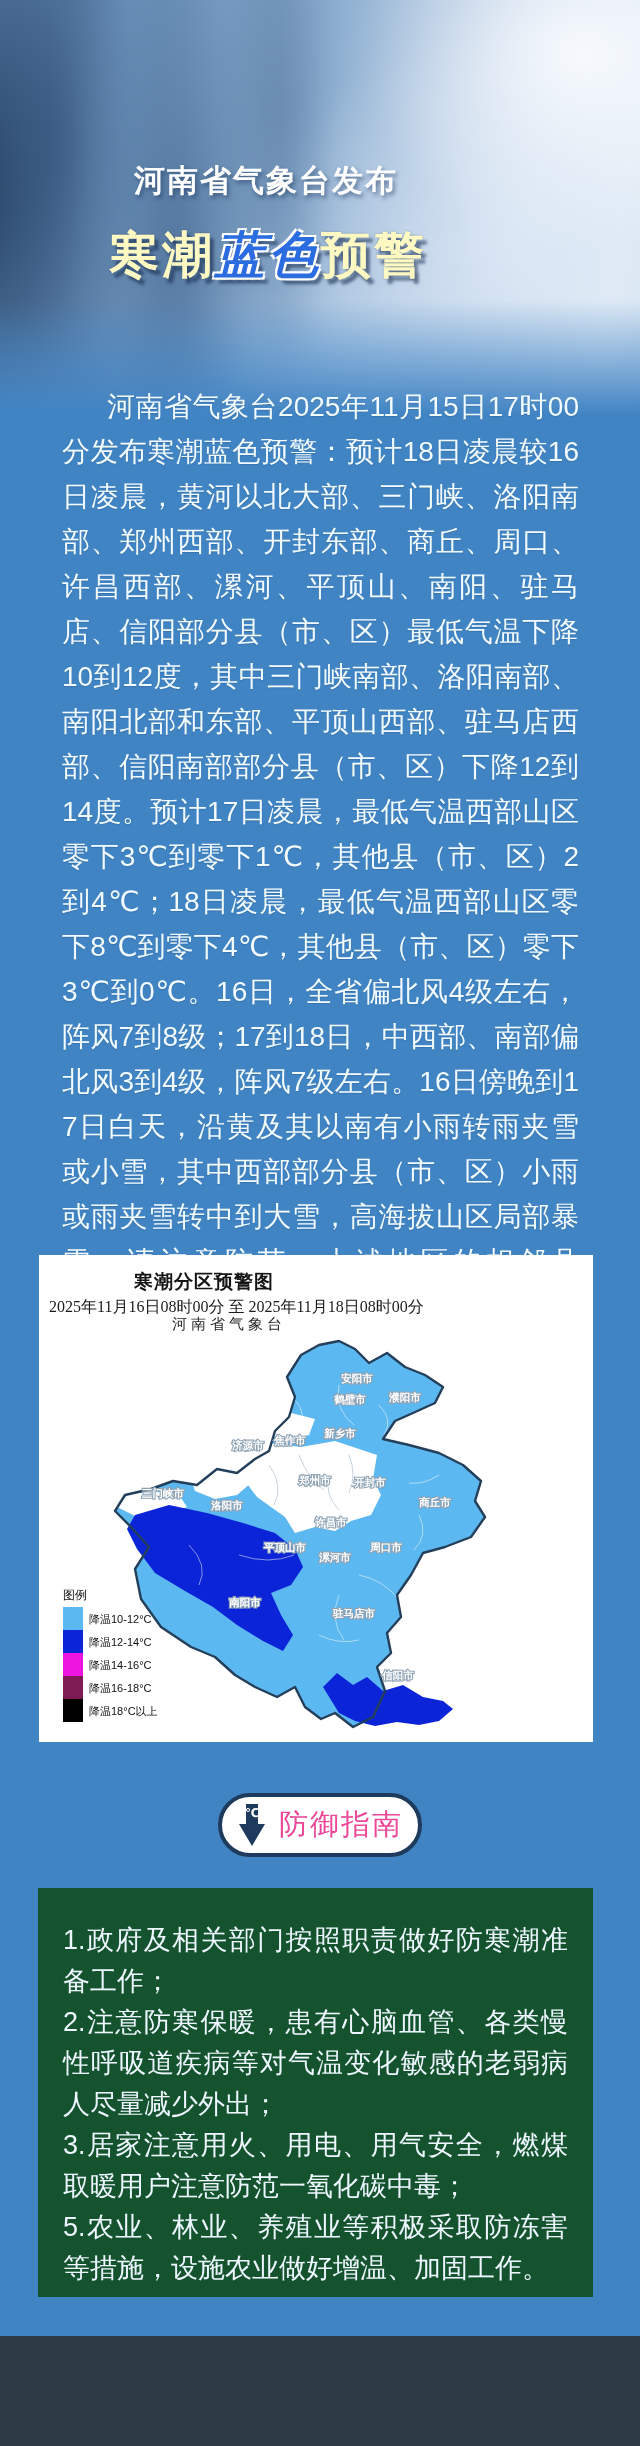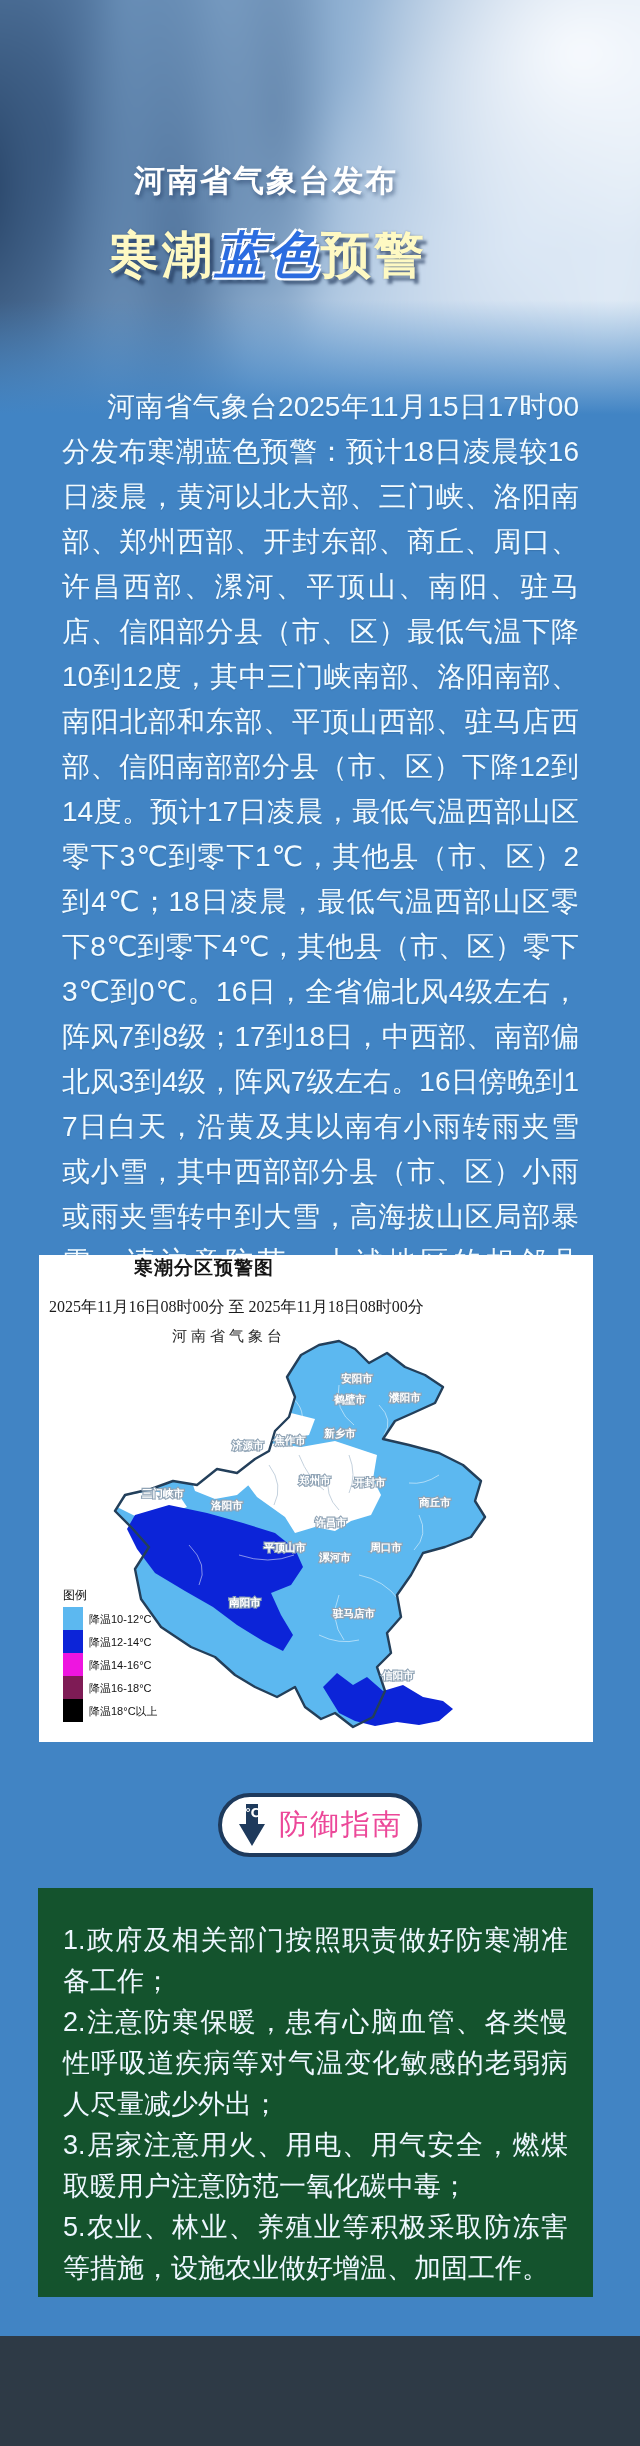--- a/index.html
+++ b/index.html
@@ -40,25 +40,25 @@
   .t-blue{text-shadow:-2px -2px 0 #fff,2px -2px 0 #fff,-2px 2px 0 #fff,2px 2px 0 #fff,5px 6px 3px rgba(23,45,80,.6);font-style:italic;}
   
   .bulletin{
     position:absolute;top:384px;left:62px;width:517px;
     font-size:28px;line-height:45px;color:#f2fbff;
     text-align:justify;text-indent:45px;word-break:break-all;
     text-shadow:0 1px 1px rgba(30,70,110,.25);
   }
   
   .map-card{position:absolute;top:1255px;left:39px;width:554px;height:487px;background:#ffffff;}
-  .map-title{position:absolute;top:0;left:40px;width:250px;text-align:center;
+  .map-title{position:absolute;top:14px;left:40px;width:250px;text-align:center;
     font-size:19px;font-weight:bold;color:#151515;letter-spacing:1px;}
   .map-period{position:absolute;top:42px;left:10px;width:540px;
     font-family:"Liberation Serif","DejaVu Serif",serif;font-size:16px;color:#1b1b1b;}
-  .map-source{position:absolute;top:72px;left:0;width:380px;text-align:center;
+  .map-source{position:absolute;top:60px;left:0;width:380px;text-align:center;
     font-family:"Liberation Serif","DejaVu Serif",serif;font-size:15px;color:#2a2a2a;letter-spacing:4px;}
   .map-svg{position:absolute;left:0;top:0;width:554px;height:487px;}
   .city-label{font-size:10.5px;font-weight:bold;fill:#ffffff;stroke:#8fa3b5;stroke-width:2.2px;
     paint-order:stroke;text-anchor:middle;}
   .legend-label{font-size:11px;fill:#111;}
   .legend-title{font-size:12px;fill:#111;}
   
   .guide-btn{
     position:absolute;top:1793px;left:218px;width:204px;height:64px;
     background:#ffffff;border:4px solid #1e3a5c;border-radius:34px;

